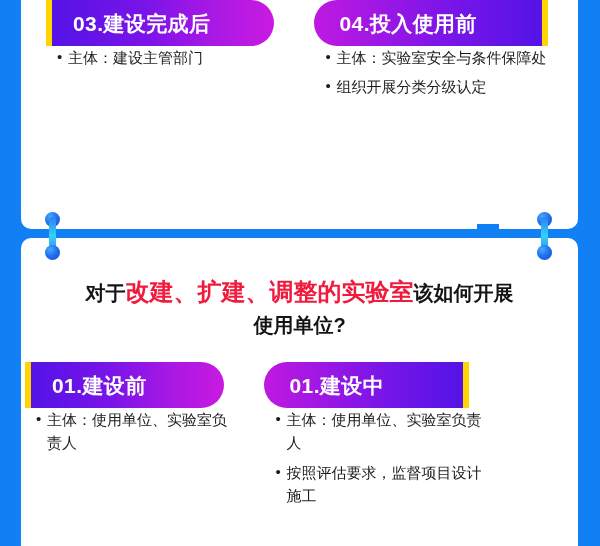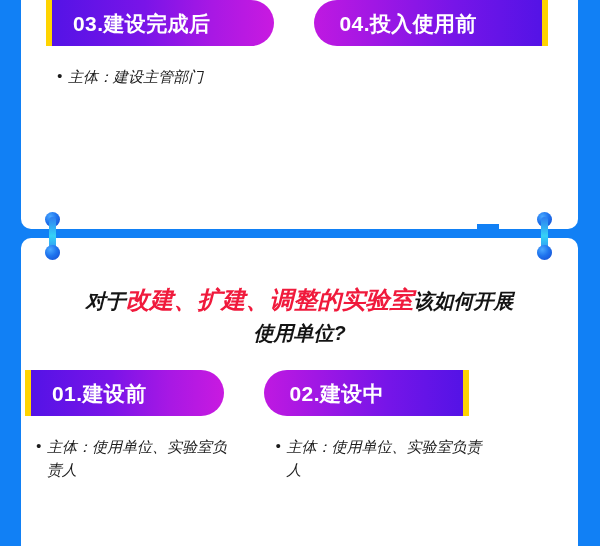--- a/index.html
+++ b/index.html
@@ -85,21 +85,21 @@
   }
 
   
   .cards {
     position: absolute;
     left: 0;
     right: 0;
     display: flex;
   }
   .cards-top    { top: 14px; }
-  .cards-bottom { top: 370px; }
+  .cards-bottom { top: 362px; }
 
   .card {
     position: relative;
     width: 50%;
     box-sizing: border-box;
   }
 
   
   .bar {
     position: relative;
@@ -131,25 +131,23 @@
     margin-left: 14px;
     margin-right: 30px;
     padding-left: 26px;
     border-right: 6px solid #ffd400;
     border-radius: 26px 0 0 26px;
     background: linear-gradient(90deg, #bf19e1 0%, #a117e4 26%, #7615e8 62%, #5413e6 100%);
   }
 
   
   .body {
-    padding-top: 19px;
     color: #1c1c1c;
     font-size: 15px;
     line-height: 1.55;
-    font-style: italic;
   }
   .card-left  .body { padding-left: 36px; padding-right: 18px; }
   .card-right .body { padding-left: 26px; padding-right: 14px; }
 
   .bullet {
     position: relative;
     padding-left: 11px;
     margin-bottom: 6px;
     font-weight: 500;
   }
@@ -158,30 +156,29 @@
     position: absolute;
     left: 0;
     top: -1px;
     font-size: 15px;
     line-height: 1.55;
   }
 
   
   .question {
     position: absolute;
-    top: 281px;
+    top: 273px;
     left: 21px;
     width: 557px;
     text-align: center;
     color: #141414;
     font-size: 20px;
     font-weight: 700;
     line-height: 1.55;
     z-index: 20;
-    font-style: italic;
   }
   .question .hl {
     color: #f01a3c;
     font-size: 24px;
     font-weight: 700;
   }
 </style>
 </head>
 <body>
 
@@ -196,20 +193,24 @@
         </div>
         <div class="body">
           <div class="bullet">主体：建设主管部门</div>
         </div>
       </div>
 
       <div class="card card-right">
         <div class="bar">
           <span class="bar-label">04.投入使用前</span>
         </div>
+        <div class="body">
+          <div class="bullet">主体：实验室安全与条件保障处</div>
+          <div class="bullet">组织开展分类分级认定</div>
+        </div>
       </div>
 
     </div>
   </div>
 
   <div class="panel panel-bottom"></div>
 
   <div class="question">
     <span>对于</span><span class="hl">改建、扩建、调整的实验室</span><span>该如何开展</span>
     <div>使用单位?</div>
@@ -221,24 +222,25 @@
       <div class="bar">
         <span class="bar-label">01.建设前</span>
       </div>
       <div class="body">
         <div class="bullet">主体：使用单位、实验室负责人</div>
       </div>
     </div>
 
     <div class="card card-right">
       <div class="bar">
-        <span class="bar-label">02.建设中</span>
+        <span class="bar-label">01.建设中</span>
       </div>
       <div class="body">
         <div class="bullet">主体：使用单位、实验室负责人</div>
+        <div class="bullet">按照评估要求，监督项目设计施工</div>
       </div>
     </div>
 
   </div>
 
   <div class="side-stub"></div>
 
   <div class="pin pin-left">
     <div class="knob top"></div>
     <div class="shaft"></div>

